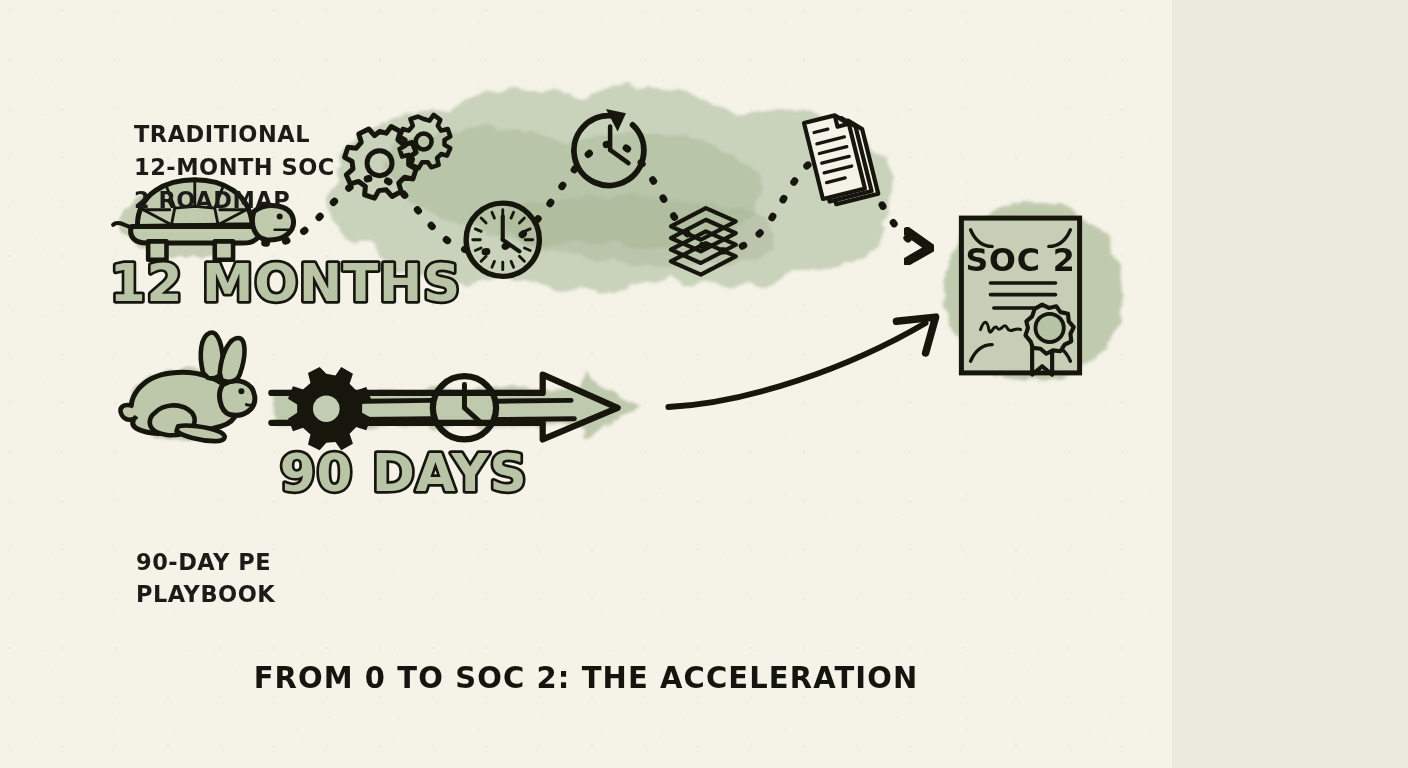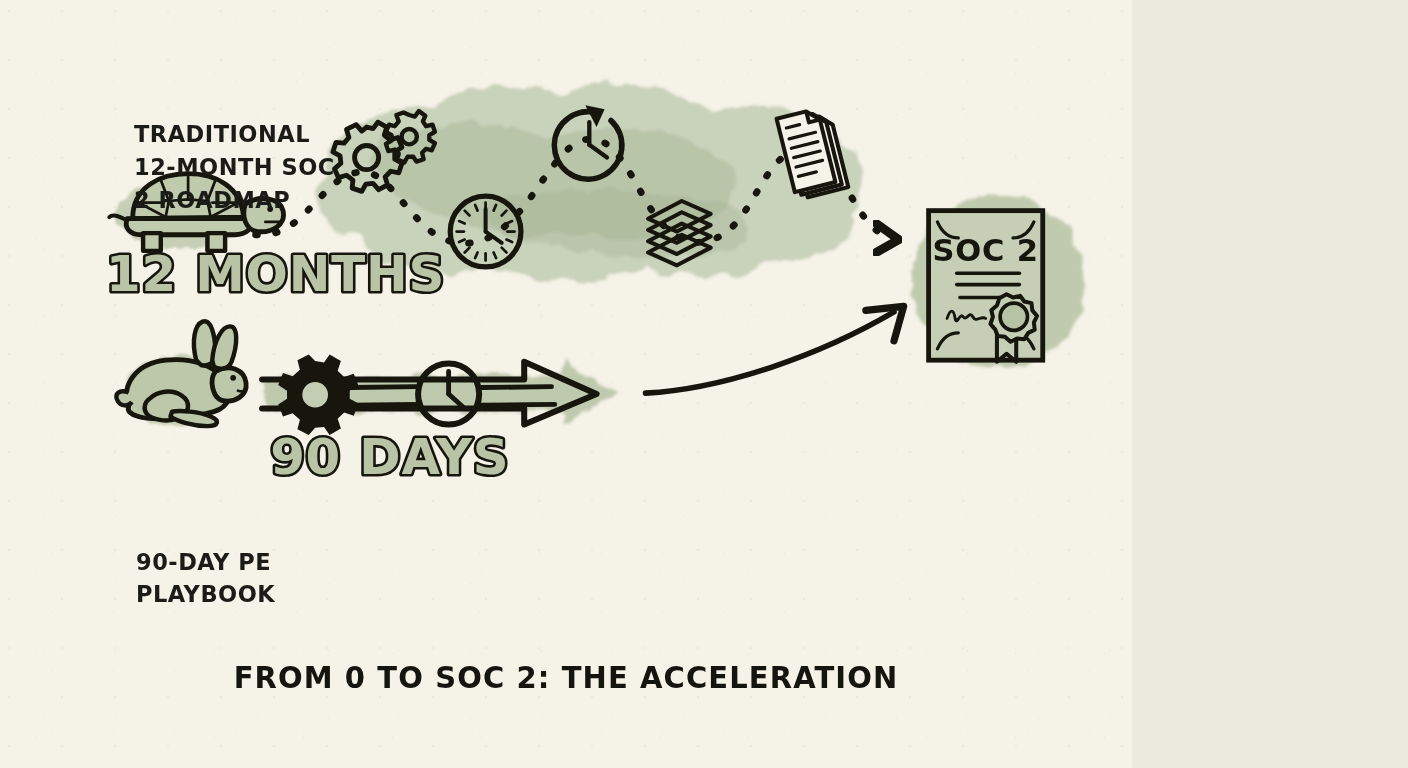--- a/index.html
+++ b/index.html
@@ -8,20 +8,21 @@
     padding: 0;
     background: #ece9df;
   }
   #scene {
     position: relative;
     width: 1132px;
     height: 768px;
     overflow: hidden;
     background: #f5f2e8;
     font-family: "DejaVu Sans", sans-serif;
+    padding-left: 40px;
   }
   
   #paper-grain {
     position: absolute;
     inset: 0;
     pointer-events: none;
     opacity: 0.5;
     background-image:
       radial-gradient(circle at 17% 23%, rgba(200,194,172,.35) 0 1px, transparent 1px),
       radial-gradient(circle at 63% 71%, rgba(205,199,178,.30) 0 1px, transparent 1px),

